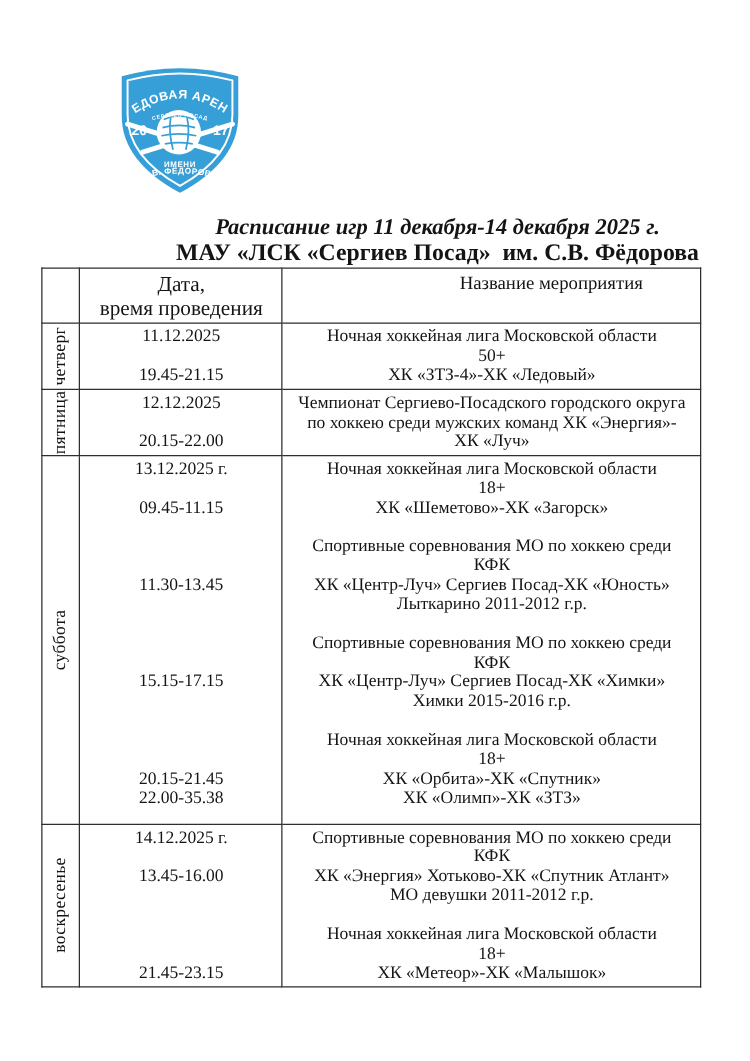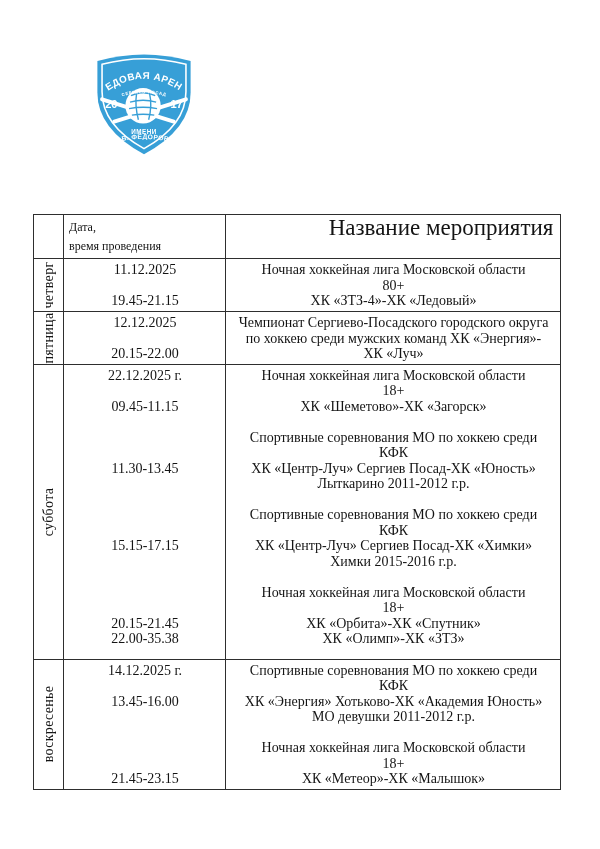--- a/index.html
+++ b/index.html
@@ -30,22 +30,22 @@
   col.c-day{width:30px;}
   col.c-date{width:162px;}
   col.c-event{width:335px;}
 
   tr.hrow{height:41px;}
   tr.r0{height:53px;}
   tr.r1{height:52px;}
   tr.r2{height:295px;}
   tr.r3{height:123px;}
 
-  .hdr-dt{font-size:12px;line-height:19px;}
-  .hdr-ev{font-size:23px;line-height:19px;text-align:center;padding-left:100px !important;vertical-align:top;}
+  .hdr-dt{font-size:17px;line-height:19px;text-align:center;}
+  .hdr-ev{font-size:15px;line-height:19px;text-align:center;padding-left:100px !important;vertical-align:top;}
 
   td.day-cell{padding:0 !important;position:relative;}
   .day-label{
     position:absolute;top:50%;left:50%;
     transform:translate(-50%,-50%) rotate(-90deg);
     white-space:nowrap;font-size:14px;letter-spacing:0.3px;
   }
 
   .dt-cell,.ev-cell{font-size:14px;text-align:center;}
   .line{line-height:15.5px;height:15.5px;white-space:nowrap;}
@@ -91,20 +91,24 @@
       </text>
       <text x="25" y="64" font-size="12">20</text>
       <text x="95" y="64" font-size="12">17</text>
       <text x="60" y="92" font-size="6.8" letter-spacing="0.5">ИМЕНИ</text>
       <text font-size="7.2" letter-spacing="0.4">
         <textPath href="#arcBottom" startOffset="50%">С.В. ФЁДОРОВА</textPath>
       </text>
     </g>
   </svg>
 
+  <div class="titles">
+    <div class="doc-title">Расписание игр 11 декабря-14 декабря 2025 г.</div>
+    <div class="doc-subtitle">МАУ «ЛСК «Сергиев Посад»  им. С.В. Фёдорова</div>
+  </div>
 
   <table class="sched">
     <colgroup>
         <col class="c-day">
         <col class="c-date">
         <col class="c-event">
       </colgroup>
 
     <tbody>
         <tr class="hrow">
@@ -120,21 +124,21 @@
       <td class="day-cell">
         <span class="day-label">четверг</span>
       </td>
       <td class="dt-cell">
             <div class="line">11.12.2025</div>
             <div class="line">&nbsp;</div>
             <div class="line">19.45-21.15</div>
           </td>
       <td class="ev-cell">
             <div class="line">Ночная хоккейная лига Московской области</div>
-            <div class="line">80+</div>
+            <div class="line">50+</div>
             <div class="line">ХК «ЗТЗ-4»-ХК «Ледовый»</div>
           </td>
     </tr>
 
     <tr class="r1">
       <td class="day-cell">
         <span class="day-label">пятница</span>
       </td>
       <td class="dt-cell">
             <div class="line">12.12.2025</div>
@@ -146,21 +150,21 @@
             <div class="line">по хоккею среди мужских команд ХК «Энергия»-</div>
             <div class="line">ХК «Луч»</div>
           </td>
     </tr>
 
     <tr class="r2">
       <td class="day-cell">
         <span class="day-label">суббота</span>
       </td>
       <td class="dt-cell">
-            <div class="line">22.12.2025 г.</div>
+            <div class="line">13.12.2025 г.</div>
             <div class="line">&nbsp;</div>
             <div class="line">09.45-11.15</div>
             <div class="line">&nbsp;</div>
             <div class="line">&nbsp;</div>
             <div class="line">&nbsp;</div>
             <div class="line">11.30-13.45</div>
             <div class="line">&nbsp;</div>
             <div class="line">&nbsp;</div>
             <div class="line">&nbsp;</div>
             <div class="line">&nbsp;</div>
@@ -204,21 +208,21 @@
             <div class="line">13.45-16.00</div>
             <div class="line">&nbsp;</div>
             <div class="line">&nbsp;</div>
             <div class="line">&nbsp;</div>
             <div class="line">&nbsp;</div>
             <div class="line">21.45-23.15</div>
           </td>
       <td class="ev-cell">
             <div class="line">Спортивные соревнования МО по хоккею среди</div>
             <div class="line">КФК</div>
-            <div class="line">ХК «Энергия» Хотьково-ХК «Академия Юность»</div>
+            <div class="line">ХК «Энергия» Хотьково-ХК «Спутник Атлант»</div>
             <div class="line">МО девушки 2011-2012 г.р.</div>
             <div class="line">&nbsp;</div>
             <div class="line">Ночная хоккейная лига Московской области</div>
             <div class="line">18+</div>
             <div class="line">ХК «Метеор»-ХК «Малышок»</div>
           </td>
     </tr>
   </tbody>
     </table>
 

